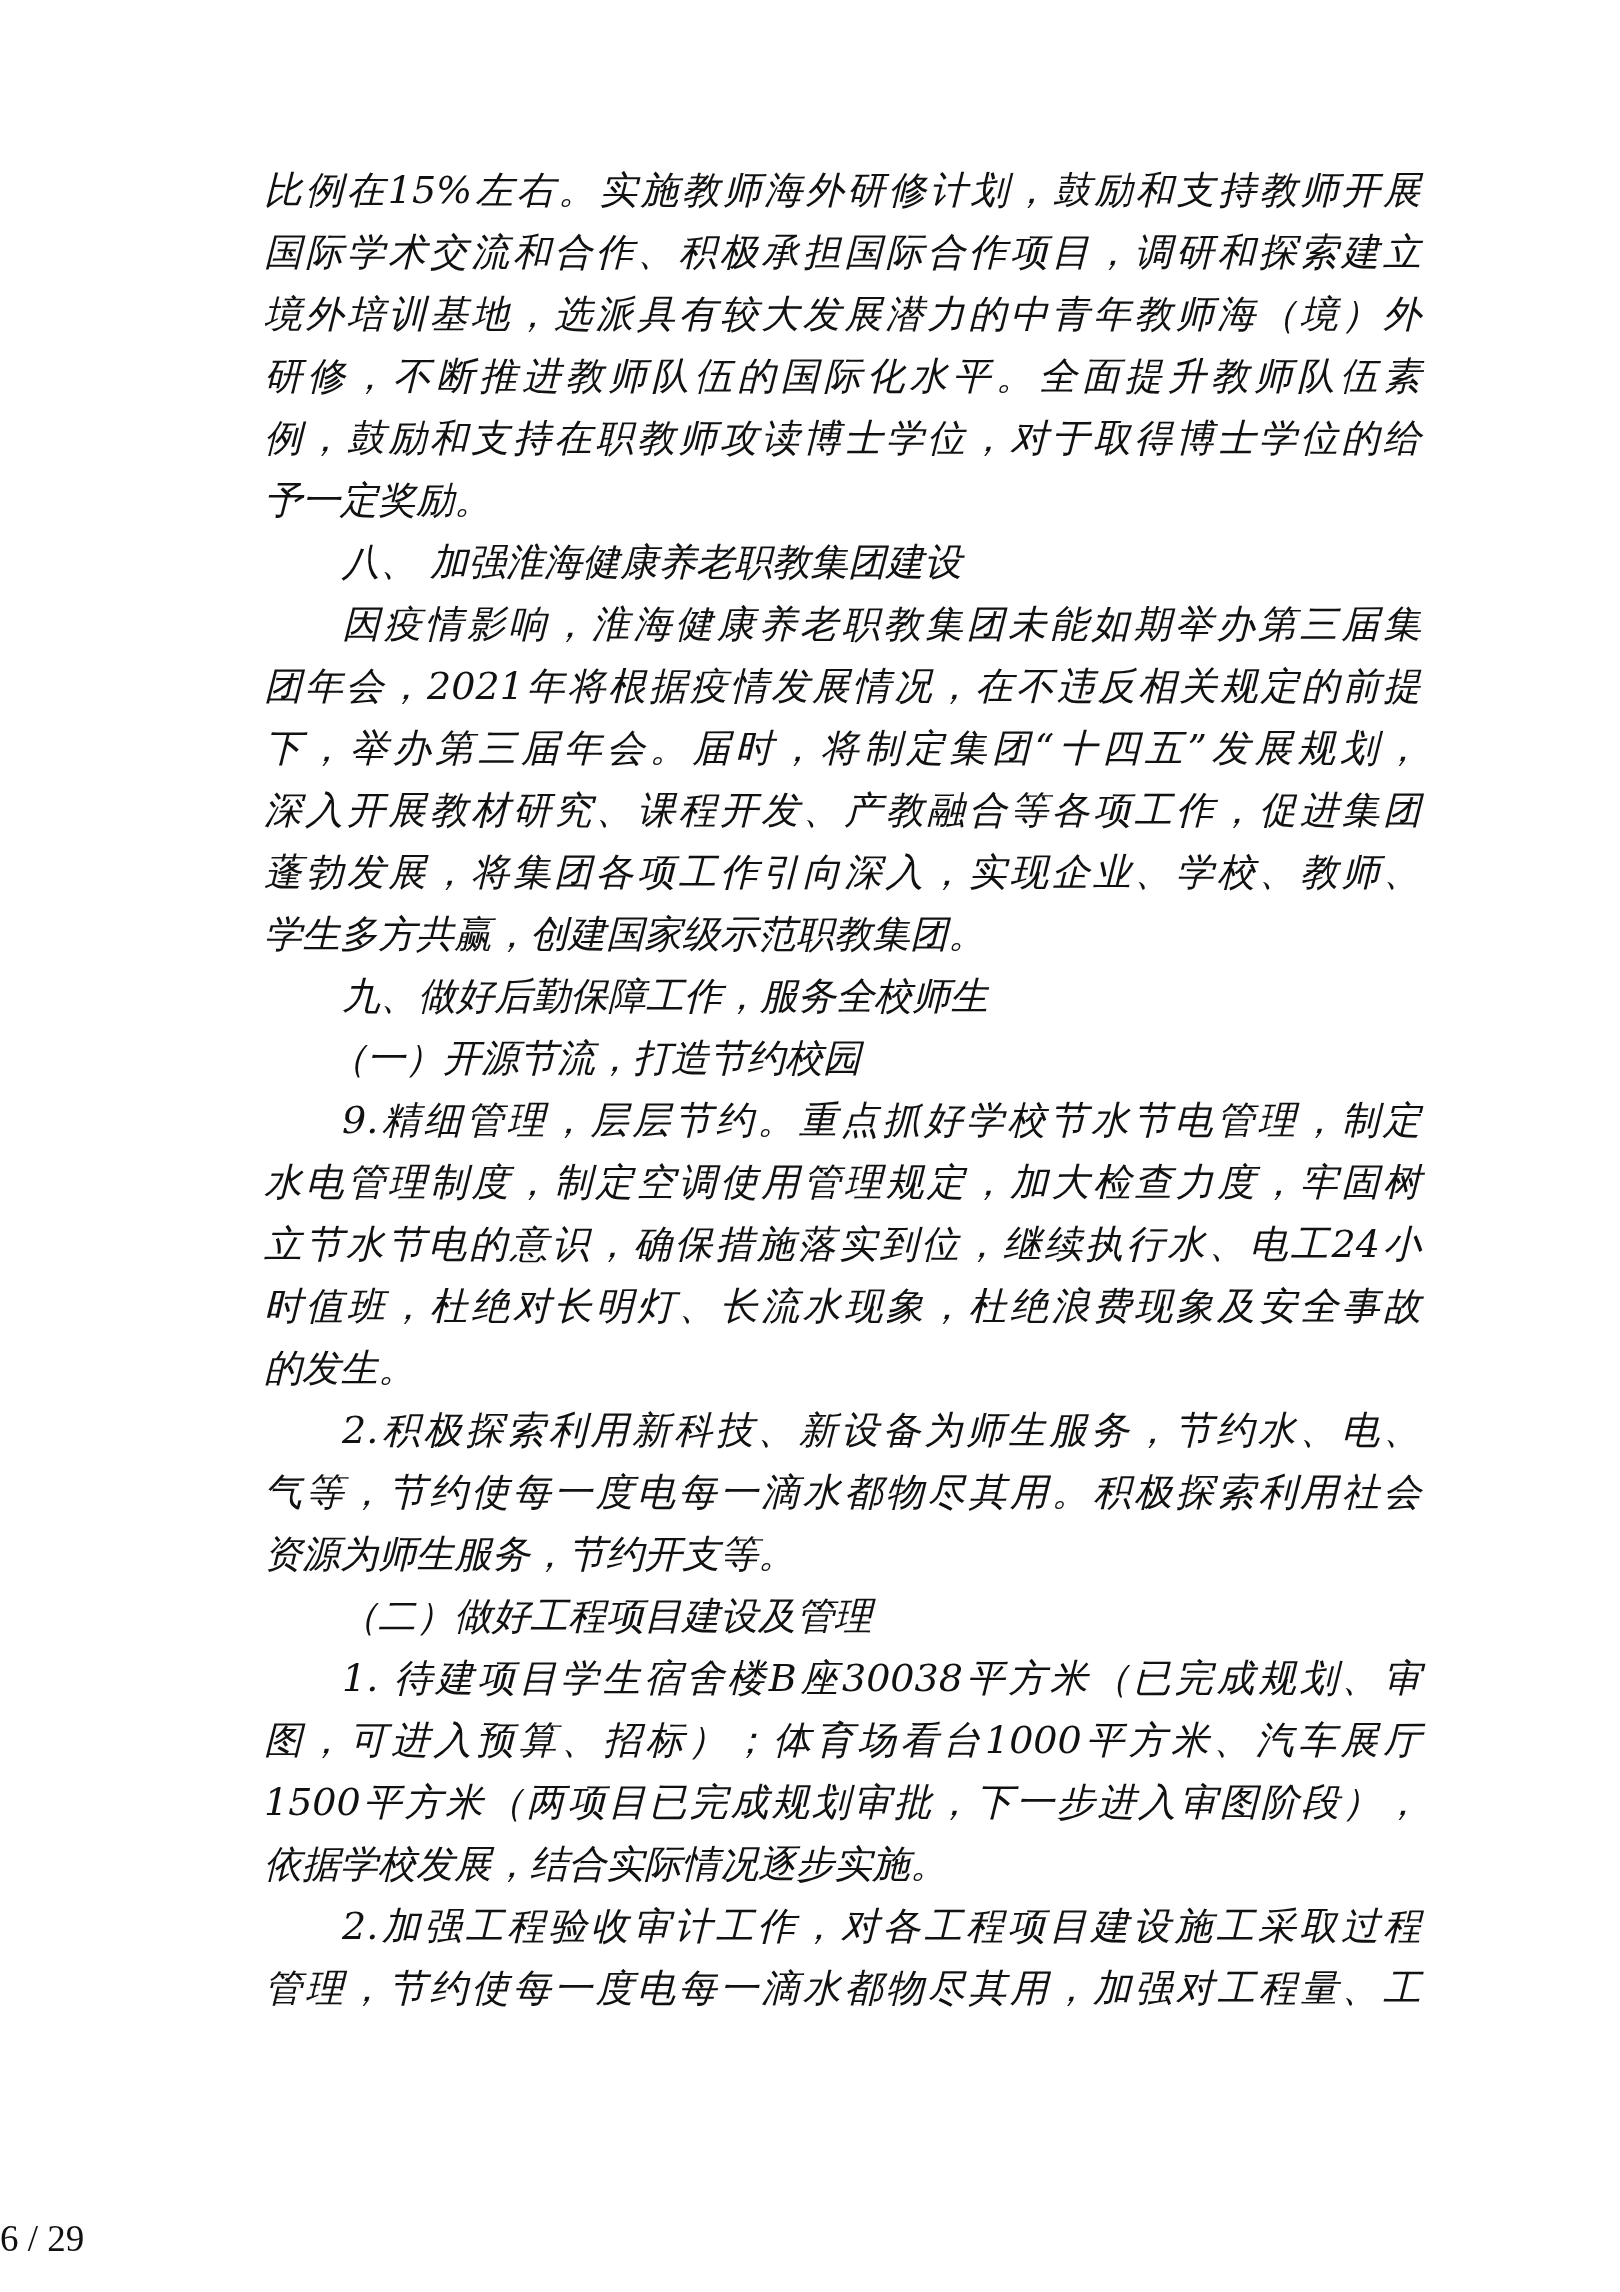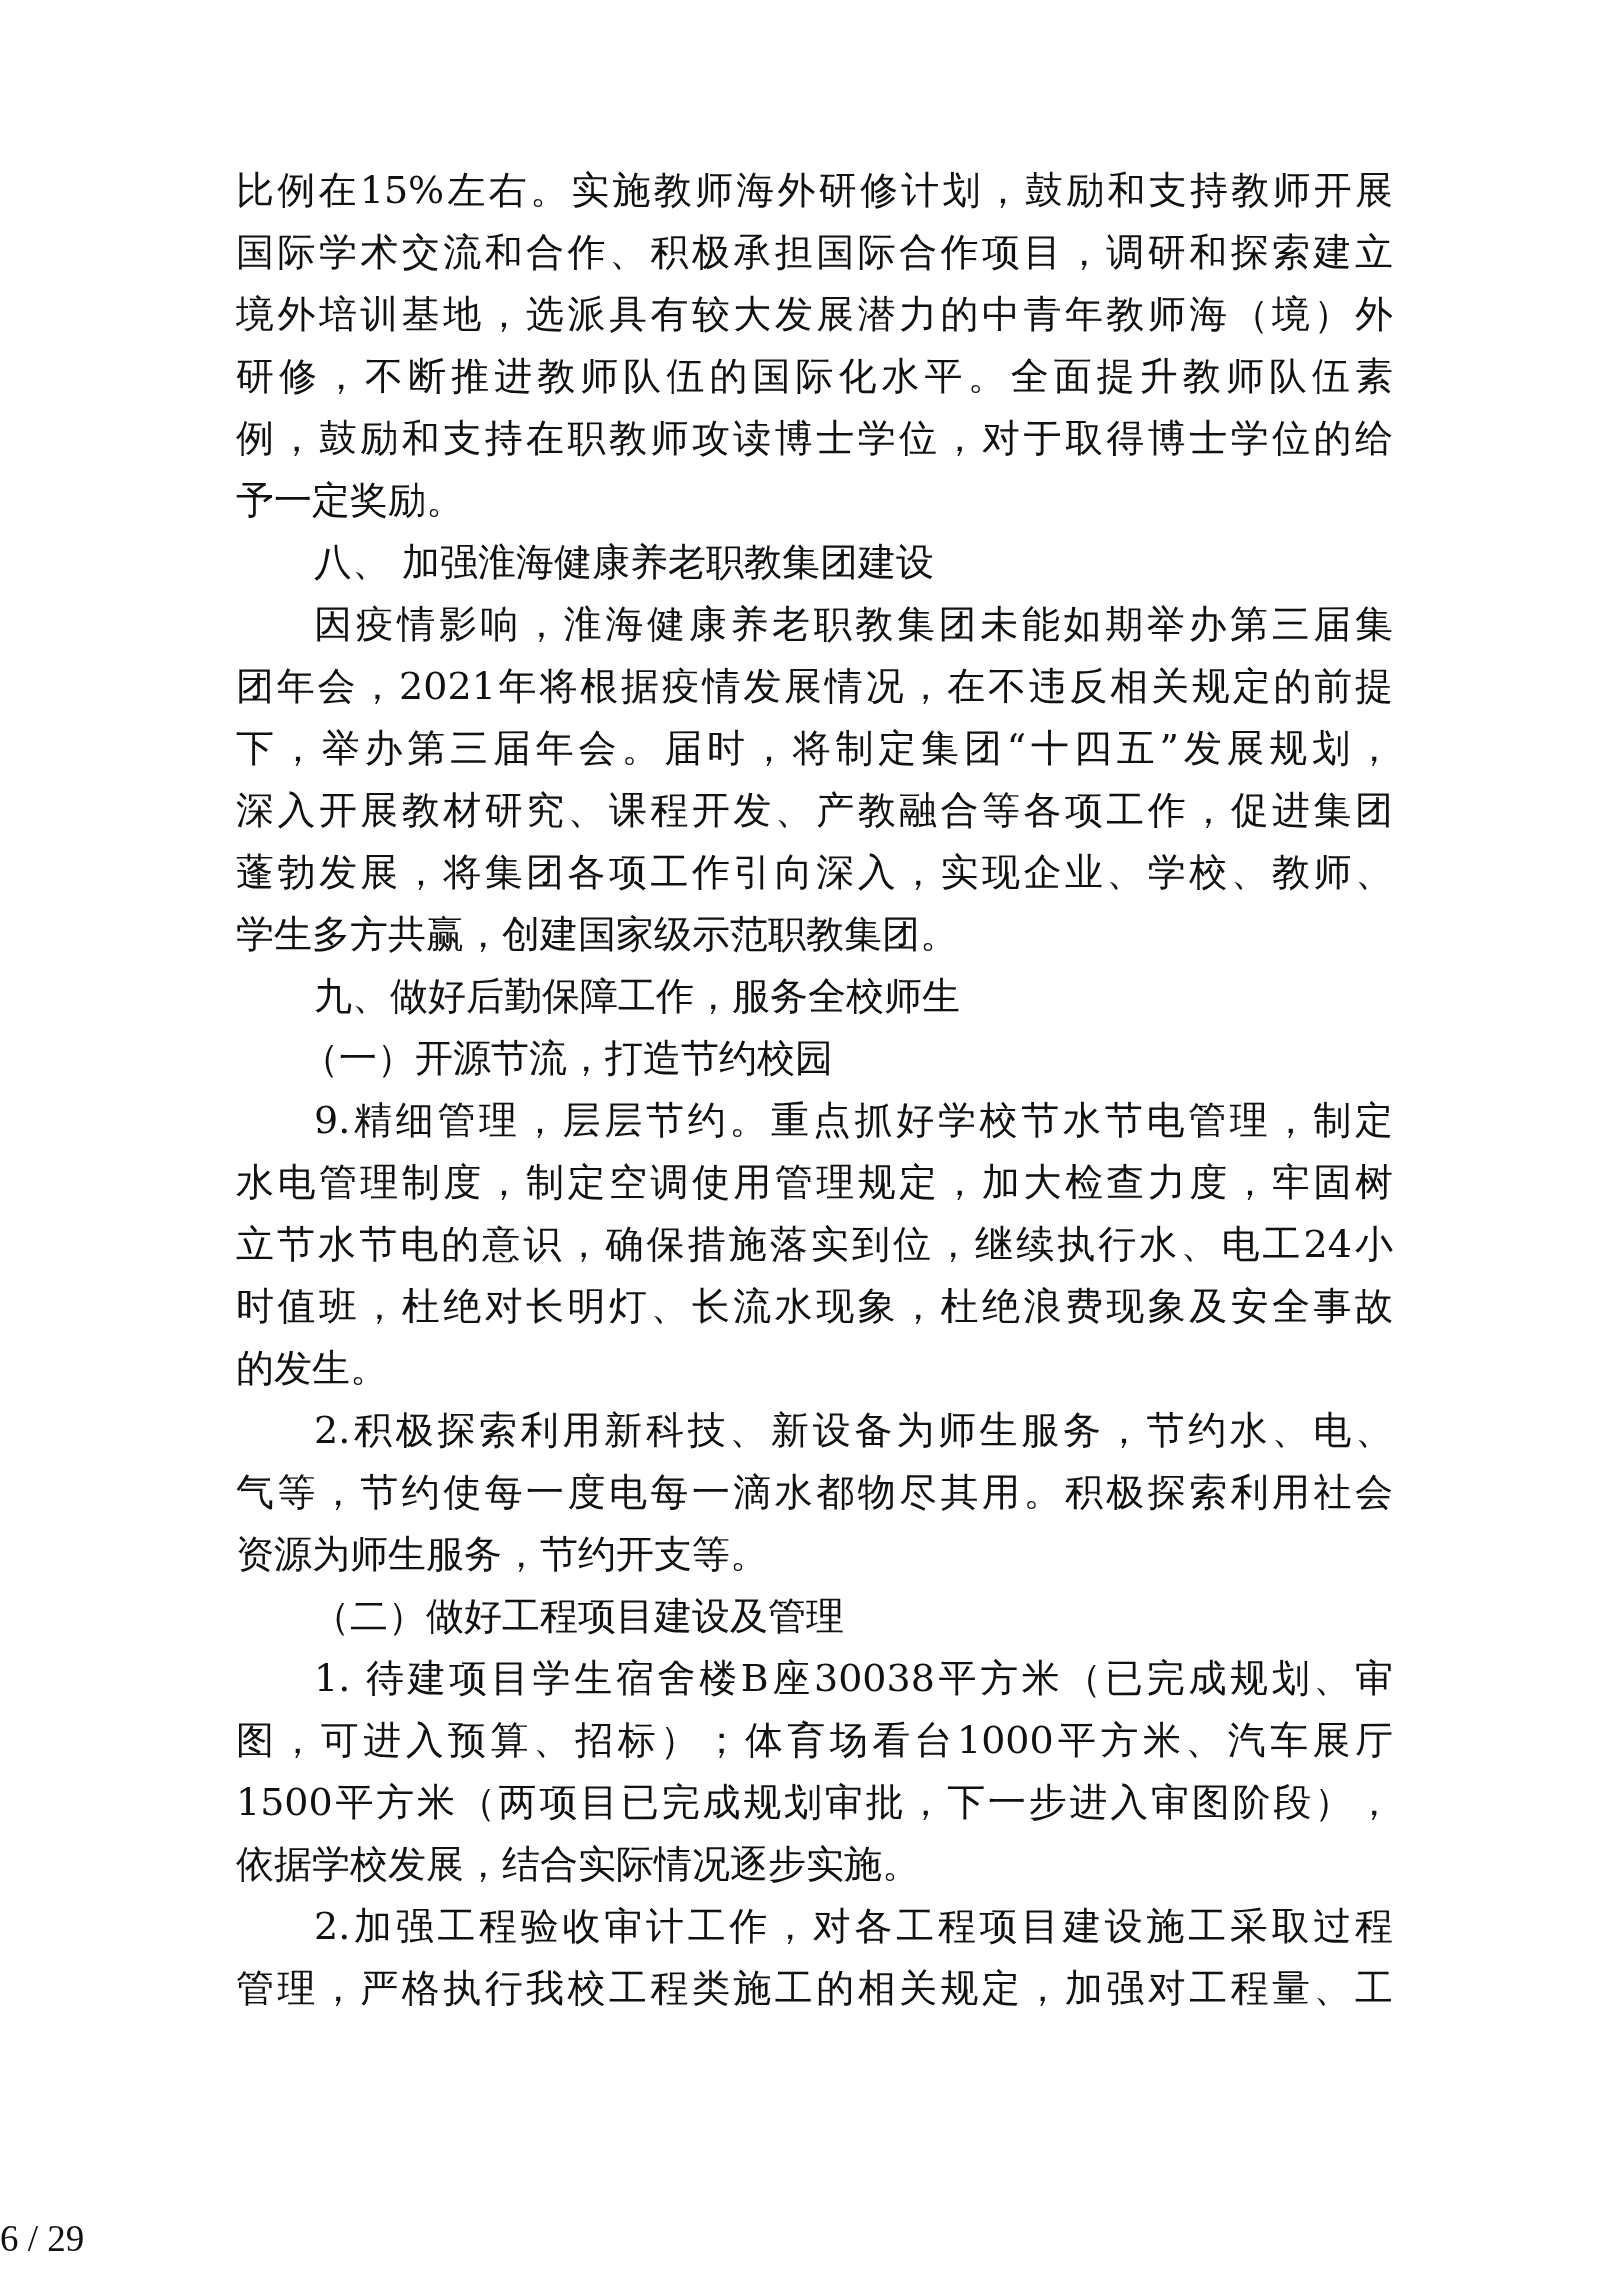--- a/index.html
+++ b/index.html
@@ -18,23 +18,24 @@
     .page {
       position: absolute;
       left: 0;
       top: 0;
       width: 1620px;
       height: 2293px;
       background: #ffffff;
     }
     .body-text {
       position: absolute;
-      left: 236px;
+      left: 264px;
       top: 159px;
       width: 1157px;
+      font-style: italic;
     }
     .line {
       height: 62px;
       line-height: 62px;
       font-size: 38px;
       white-space: nowrap;
       letter-spacing: 0px;
       font-weight: 400;
     }
     .line.justify {
@@ -88,18 +89,18 @@
     <div class="line">的发生。</div>
     <div class="line justify indent">2.积极探索利用新科技、新设备为师生服务，节约水、电、</div>
     <div class="line justify">气等，节约使每一度电每一滴水都物尽其用。积极探索利用社会</div>
     <div class="line">资源为师生服务，节约开支等。</div>
     <div class="line indent-sub2">（二）做好工程项目建设及管理</div>
     <div class="line justify indent">1. 待建项目学生宿舍楼B座30038平方米（已完成规划、审</div>
     <div class="line justify">图，可进入预算、招标）；体育场看台1000平方米、汽车展厅</div>
     <div class="line justify">1500平方米（两项目已完成规划审批，下一步进入审图阶段），</div>
     <div class="line">依据学校发展，结合实际情况逐步实施。</div>
     <div class="line justify indent">2.加强工程验收审计工作，对各工程项目建设施工采取过程</div>
-    <div class="line justify">管理，严格执行我校工程类施工的相关规定，加强对工程量、工</div>
+    <div class="line justify">管理，节约使每一度电每一滴水都物尽其用，加强对工程量、工</div>
   </div>
 
   <div class="footer">6 / 29</div>
 </div>
 
 
 </body></html>

